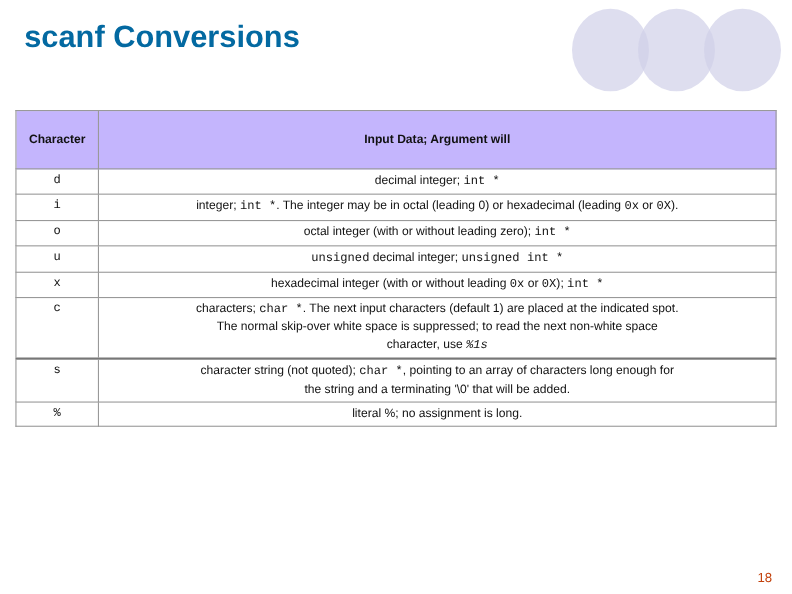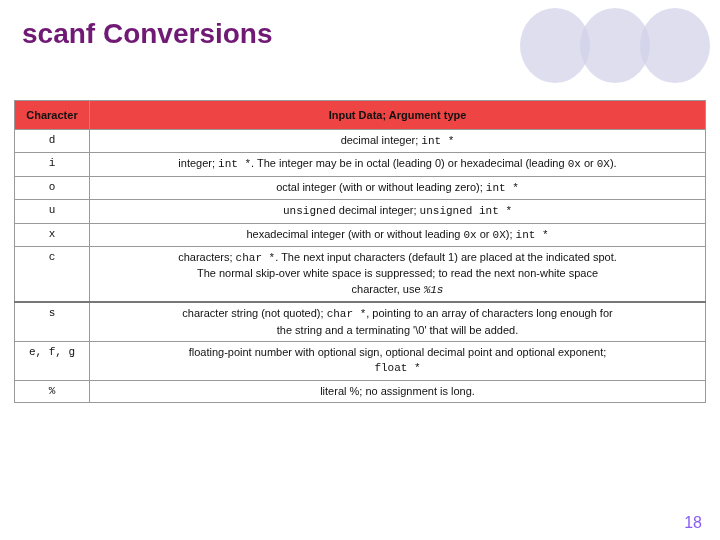--- a/index.html
+++ b/index.html
@@ -35,21 +35,21 @@
     }
     .circle:first-child { margin-left: 0; }
 
     
     .page-title {
       position: absolute;
       top: 18px;
       left: 22px;
       font-size: 28px;
       font-weight: bold;
-      color: #701a75;
+      color: #0369a1;
       font-family: Arial, sans-serif;
     }
 
     
     .table-container {
       position: absolute;
       top: 100px;
       left: 14px;
       right: 14px;
       bottom: 30px;
@@ -57,23 +57,23 @@
 
     table {
       width: 100%;
       border-collapse: collapse;
       font-size: 11px;
       font-family: Arial, sans-serif;
       color: #111;
     }
 
     thead th {
-      background: #ef4444;
+      background: #c4b5fd;
       border: 1px solid #999;
-      padding: 8px 6px;
+      padding: 20px 6px;
       text-align: center;
       font-weight: bold;
       font-size: 11px;
     }
 
     thead th:first-child {
       width: 75px;
       text-align: center;
     }
 
@@ -89,22 +89,22 @@
       text-align: center;
       font-weight: normal;
       width: 75px;
     }
 
     
     .page-number {
       position: absolute;
       bottom: 8px;
       right: 18px;
-      font-size: 16px;
-      color: #8b5cf6;
+      font-size: 12px;
+      color: #c2410c;
     }
 
     tr.separator td {
       border-top: 2px solid #777;
     }
   </style>
 </head>
 <body>
 
 <div class="circles-container">
@@ -113,21 +113,21 @@
   <div class="circle"></div>
 </div>
 
 <div class="page-title">scanf Conversions</div>
 
 <div class="table-container">
   <table>
     <thead>
       <tr>
         <th>Character</th>
-        <th>Input Data; Argument type</th>
+        <th>Input Data; Argument will</th>
       </tr>
     </thead>
     <tbody id="table-body">
     <tr>
           <td style="font-family: &quot;Courier New&quot;, monospace; text-align: center;">d</td>
           <td>decimal integer; <span style="font-family:'Courier New',monospace;">int *</span></td>
         </tr>
         <tr>
           <td style="font-family: &quot;Courier New&quot;, monospace; text-align: center;">i</td>
           <td>integer; <span style="font-family:'Courier New',monospace;">int *</span>. The integer may be in octal (leading 0) or hexadecimal (leading <span style="font-family:'Courier New',monospace;">0x</span> or <span style="font-family:'Courier New',monospace;">0X</span>).</td>
@@ -146,24 +146,20 @@
         </tr>
         <tr>
           <td style="font-family: &quot;Courier New&quot;, monospace; text-align: center;">c</td>
           <td><span>characters; <span style="font-family:'Courier New',monospace;">char *</span>. The next input characters (default 1) are placed at the indicated spot.</span><br><span>The normal skip-over white space is suppressed; to read the next non-white space</span><br><span>character, use <span style="font-family:'Courier New',monospace;font-style:italic;">%1s</span></span></td>
         </tr>
         <tr class="separator">
           <td style="font-family: &quot;Courier New&quot;, monospace; text-align: center;">s</td>
           <td><span>character string (not quoted); <span style="font-family:'Courier New',monospace;">char *</span>, pointing to an array of characters long enough for</span><br><span>the string and a terminating '\0' that will be added.</span></td>
         </tr>
         <tr>
-          <td style="font-family: &quot;Courier New&quot;, monospace; text-align: center;">e, f, g</td>
-          <td><span>floating-point number with optional sign, optional decimal point and optional exponent;</span><br><span><span style="font-family:'Courier New',monospace;">float *</span></span></td>
-        </tr>
-        <tr>
           <td style="font-family: &quot;Courier New&quot;, monospace; text-align: center;">%</td>
           <td>literal %; no assignment is long.</td>
         </tr>
       </tbody>
   </table>
 </div>
 
 <div class="page-number">18</div>
 
 </body></html>

